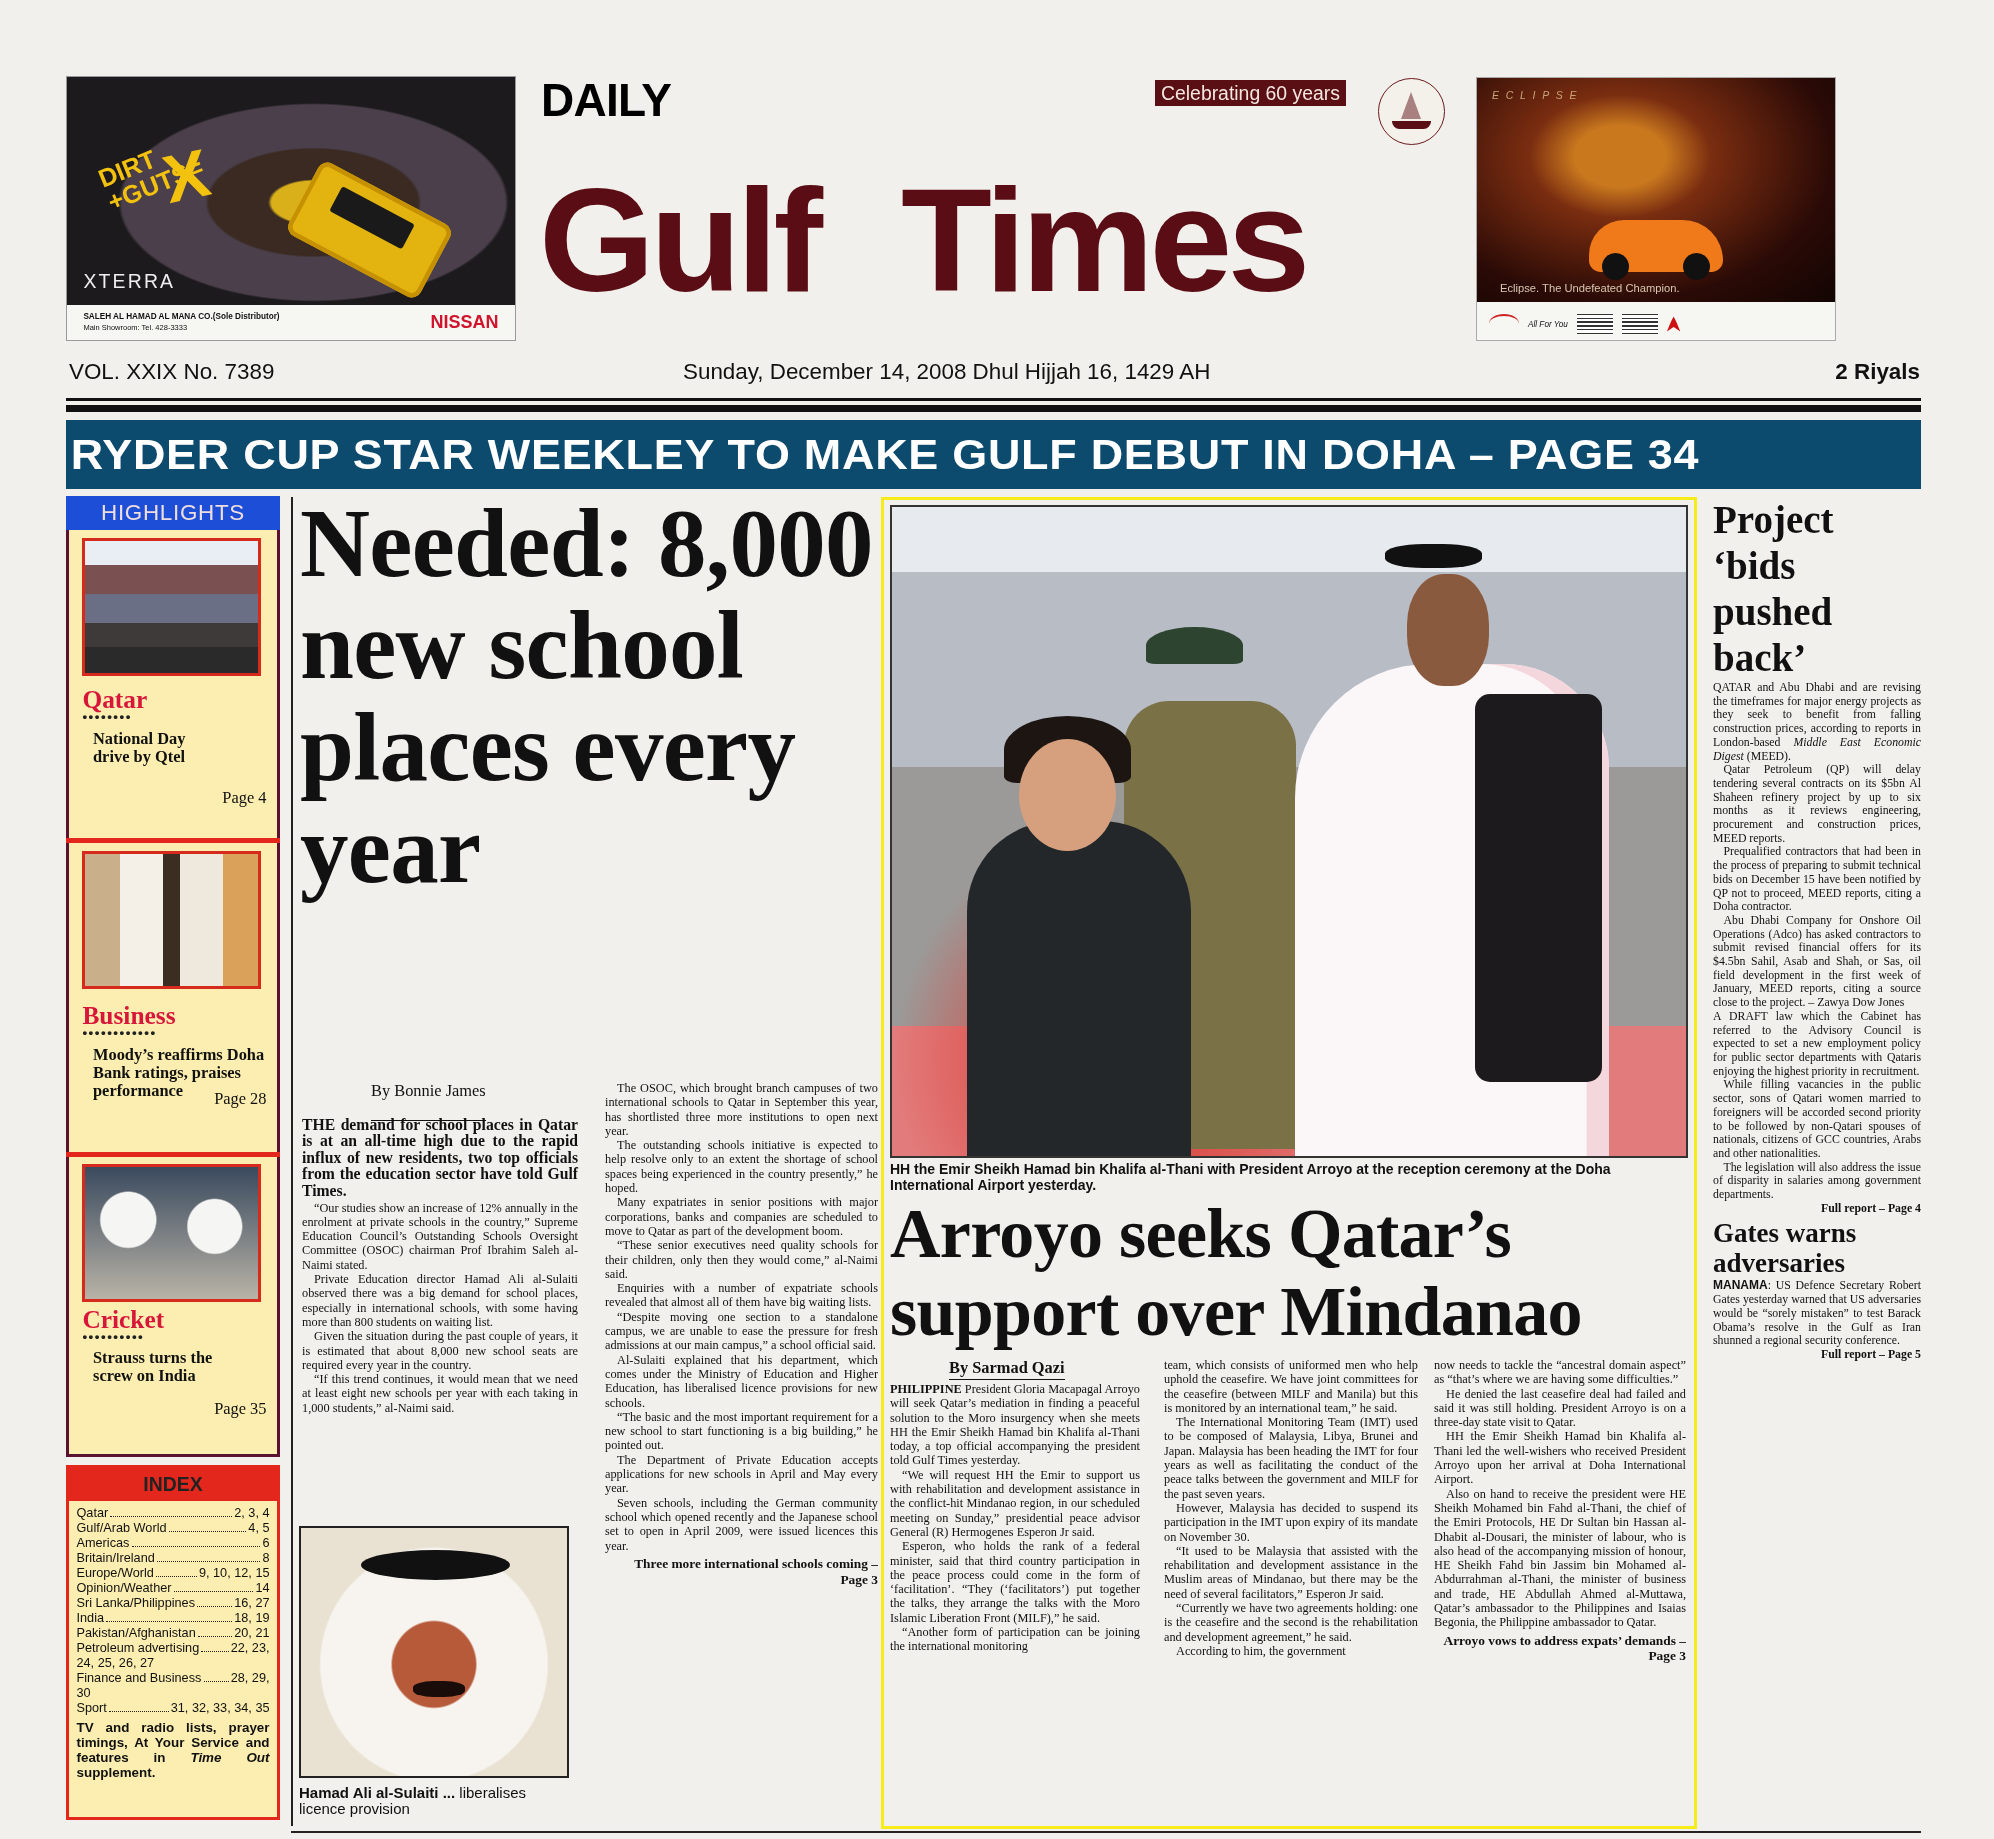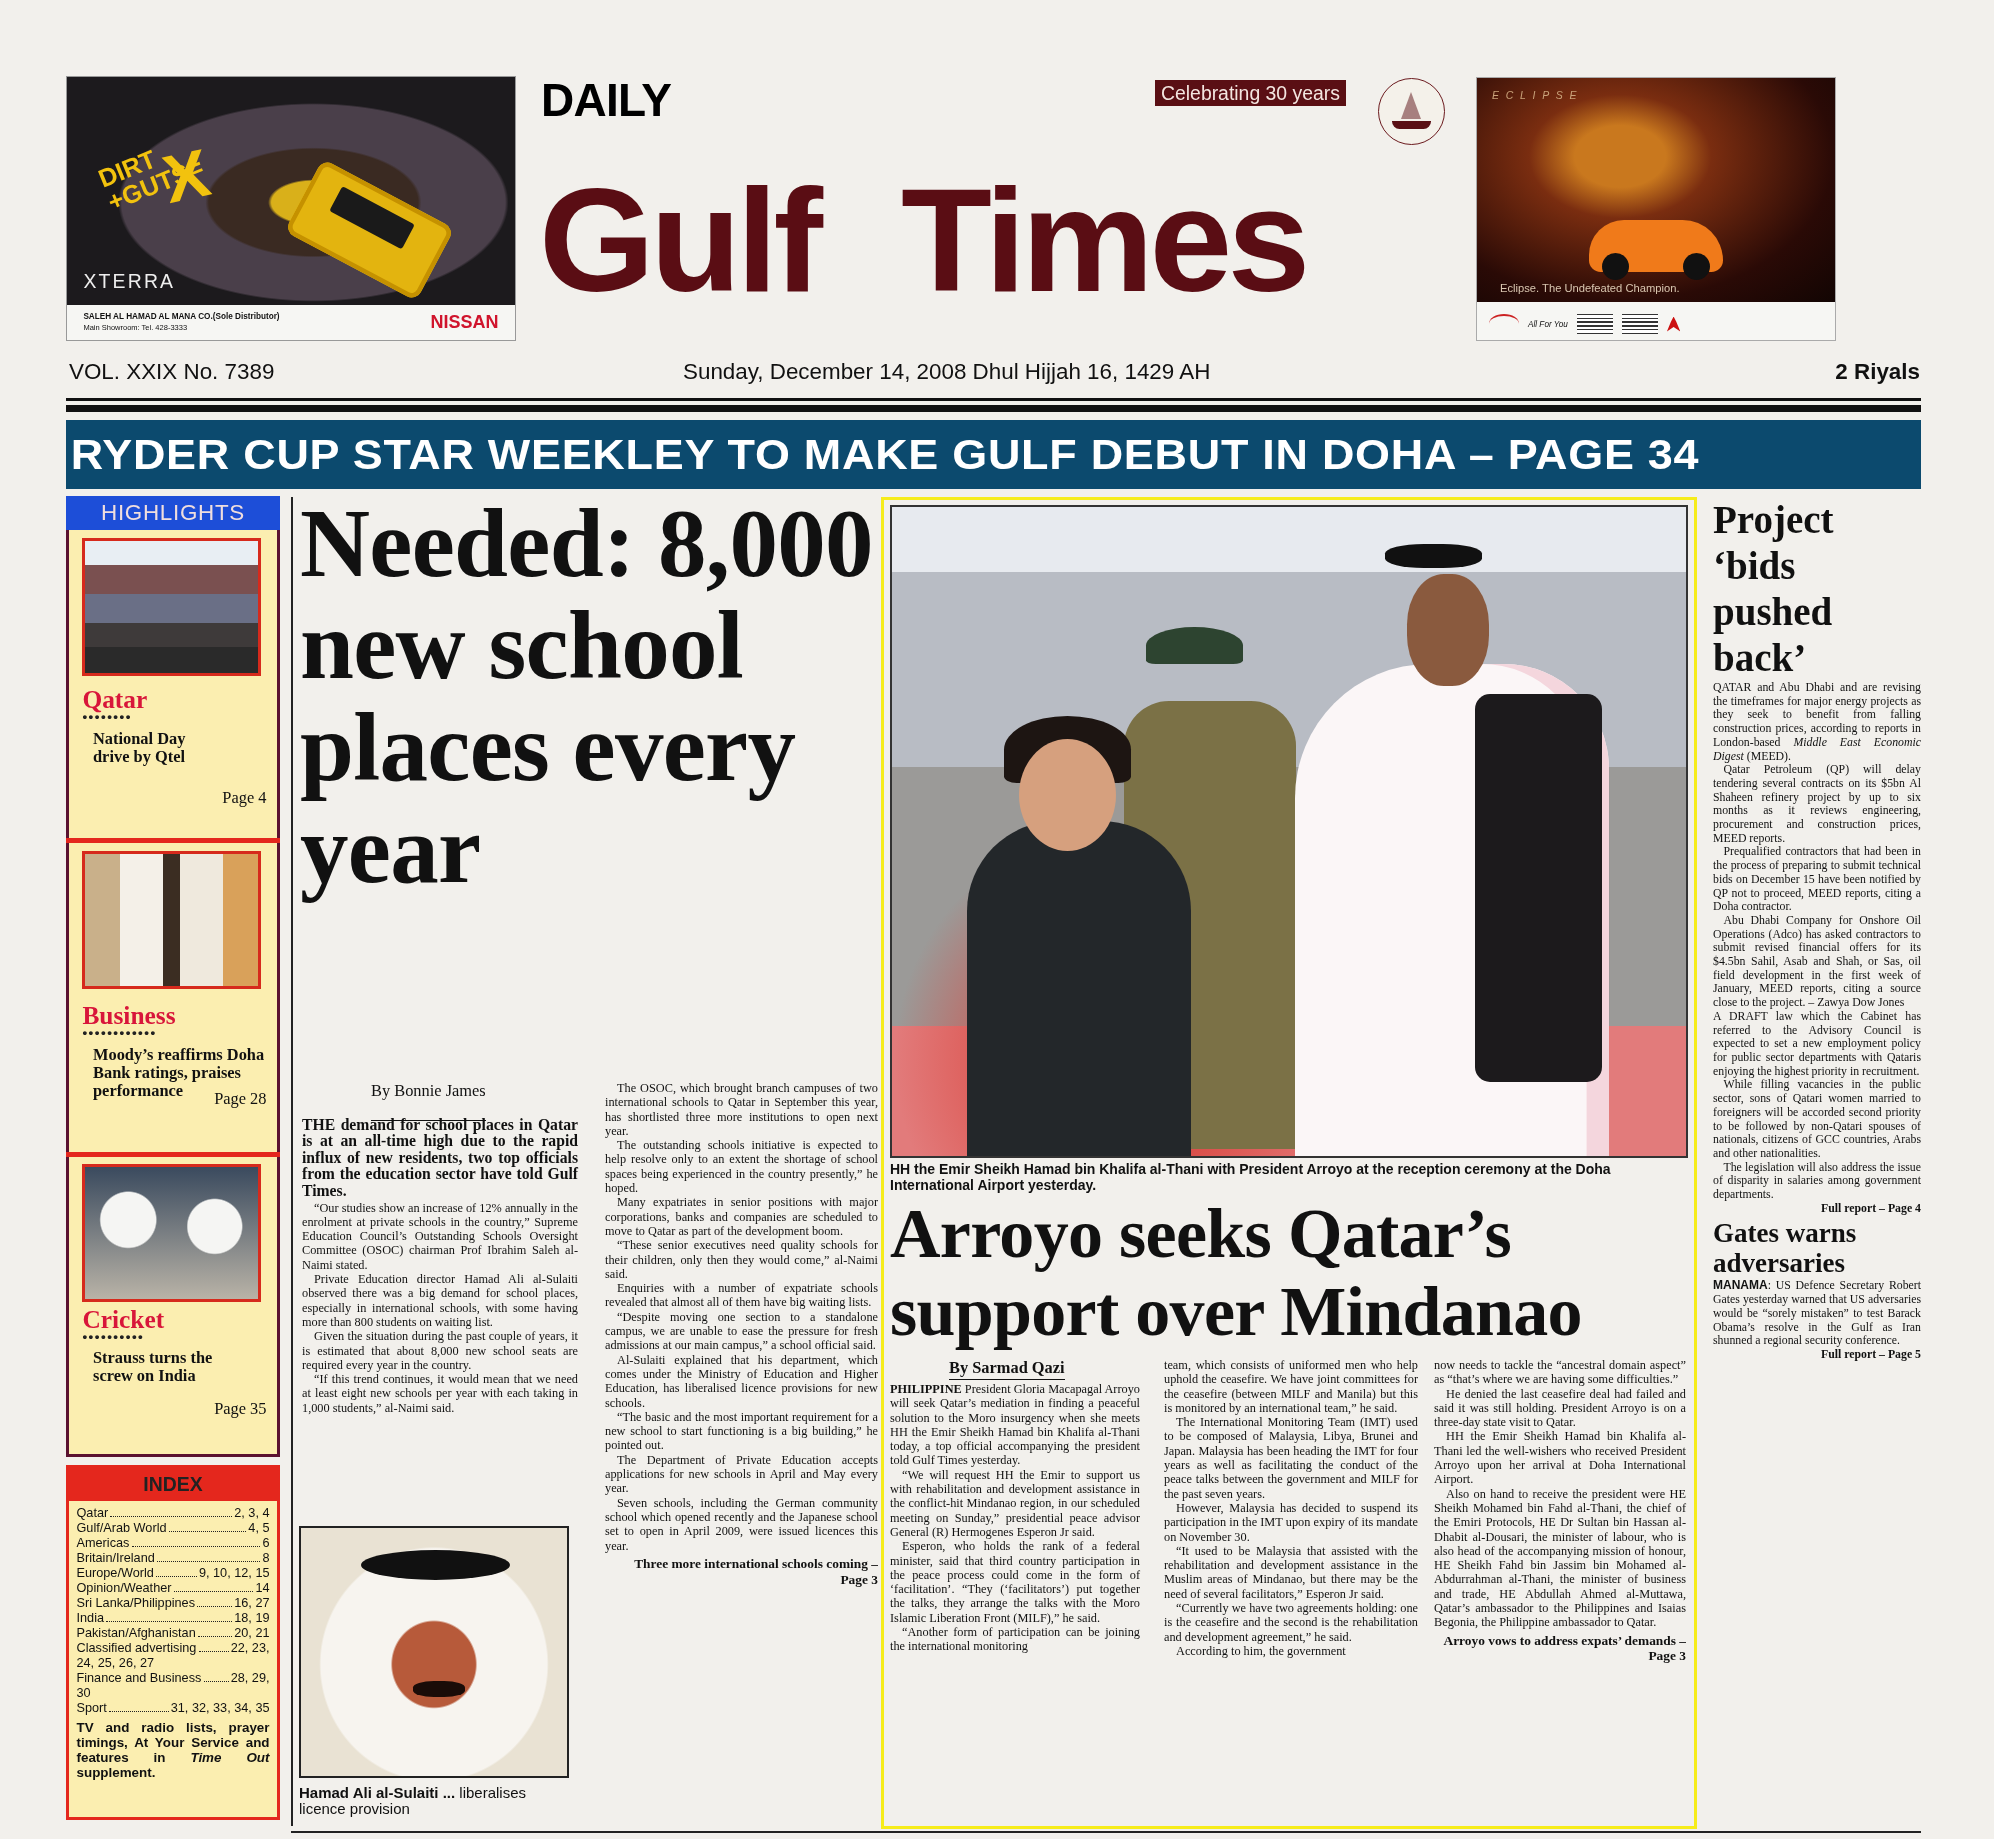--- a/index.html
+++ b/index.html
@@ -136,21 +136,21 @@
   <div class="car"></div>
   <div class="tag"><span>DIRT</span><br><span>+GUTS=</span></div>
   <div class="x">X</div>
   <div class="xterra">XTERRA</div>
   <div class="dist">SALEH AL HAMAD AL MANA CO.(Sole Distributor)</div>
   <div class="tel">Main Showroom: Tel. 428-3333</div>
   <div class="brand">NISSAN</div>
 </div>
 
 <div class="abs daily">DAILY</div>
-<div class="abs celebrate">Celebrating 30 years</div>
+<div class="abs celebrate">Celebrating 60 years</div>
 <div class="abs dhow">
   <div class="sail"></div>
   <div class="hull"></div>
 </div>
 <div class="abs masthead-title">Gulf Times</div>
 
 <div class="abs ad-right">
   <div class="img"></div>
   <div class="eclipse-word">ECLIPSE</div>
   <div class="car"></div>
@@ -246,21 +246,21 @@
         <span class="nm">India</span>
         <span class="lead"></span>
         <span class="pp">18, 19</span>
       </div>
     <div class="idx-row">
         <span class="nm">Pakistan/Afghanistan</span>
         <span class="lead"></span>
         <span class="pp">20, 21</span>
       </div>
     <div class="idx-row">
-        <span class="nm">Classified advertising</span>
+        <span class="nm">Petroleum advertising</span>
         <span class="lead"></span>
         <span class="pp">22, 23,</span>
       </div>
     <div class="idx-wrap">24, 25, 26, 27</div>
     <div class="idx-row">
         <span class="nm">Finance and Business</span>
         <span class="lead"></span>
         <span class="pp">28, 29,</span>
       </div>
     <div class="idx-wrap">30</div>

